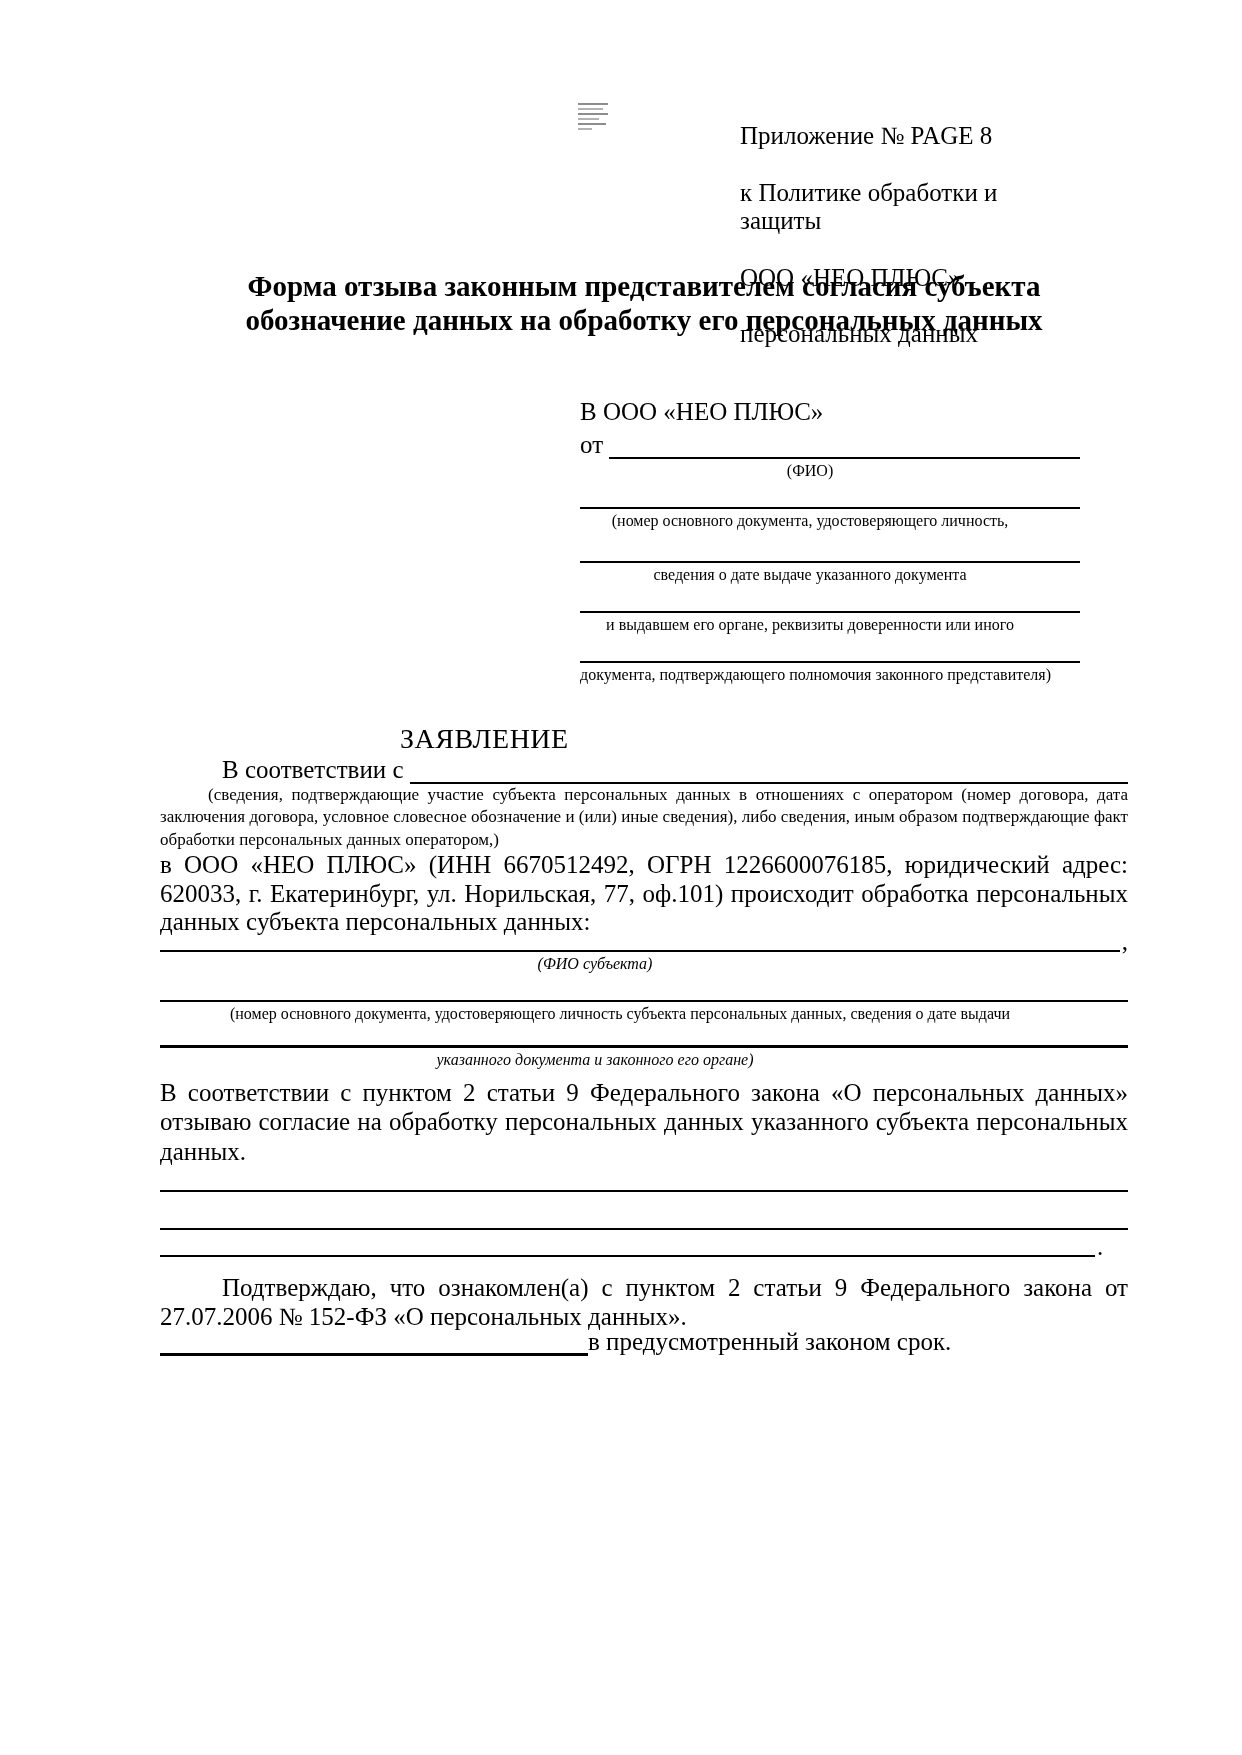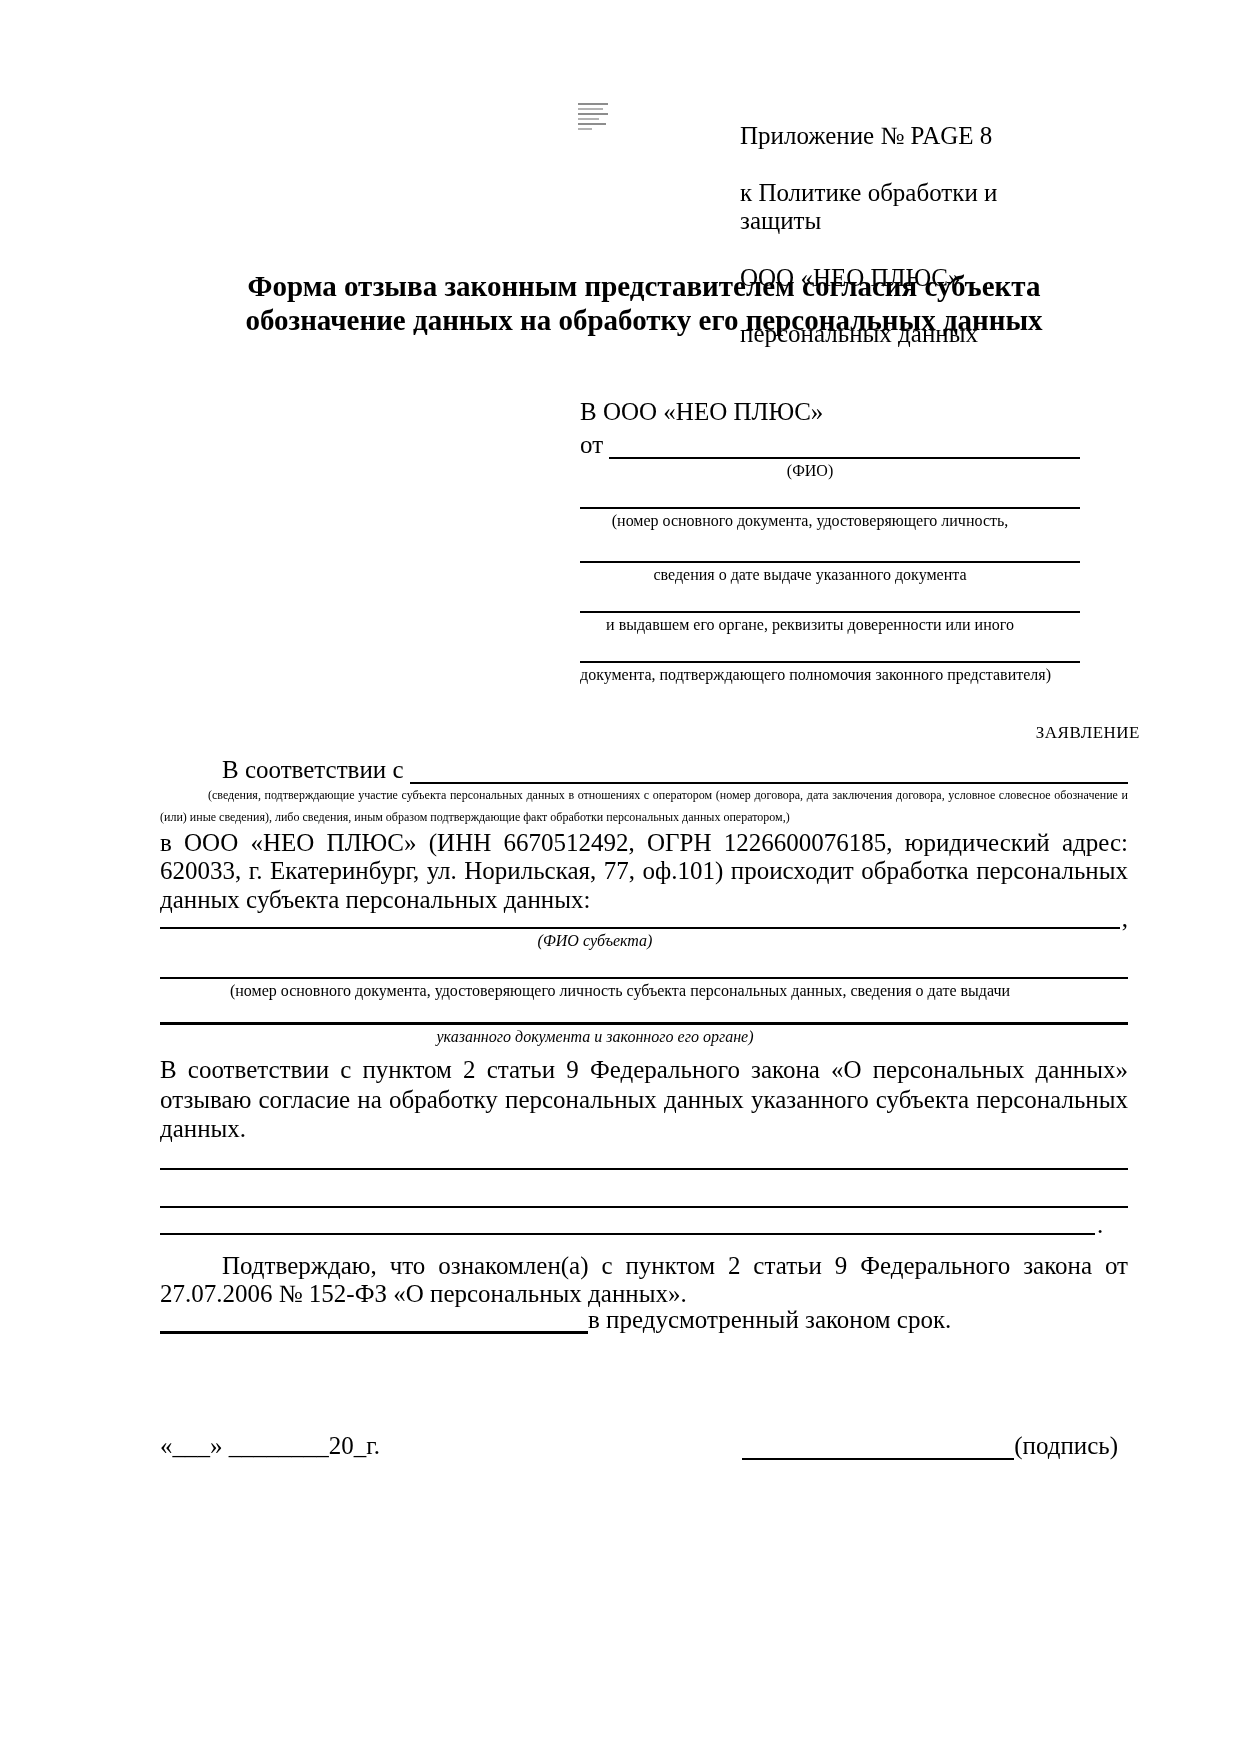--- a/index.html
+++ b/index.html
@@ -24,27 +24,27 @@
   .addr-from{display:flex; align-items:flex-end; margin-top:7px; height:26px; font-size:25px;}
   .addr-from .lbl{white-space:pre;}
   .blank{border-bottom:2px solid #000;}
   .grow{flex:1;}
   .acap{font-size:16px; line-height:20px; margin-top:2px; width:460px;
     text-align:center; white-space:nowrap;}
   .abl{border-bottom:2px solid #000;}
   .h26{height:26px;} .h30{height:30px;}
   
   .stmt-head{position:absolute; left:400px; top:723px; width:740px;
-    text-align:right; font-size:17px; letter-spacing:.5px;}
+    text-align:left; font-size:28px; letter-spacing:.5px;}
   
   .stmt{position:absolute; left:160px; top:758px; width:968px; font-size:25px;}
   .row{display:flex; align-items:flex-end;}
   .accord{height:26px;}
   .accord .lbl{padding-left:62px; white-space:pre;}
-  .fine{font-size:12px; line-height:22.4px; text-align:justify; text-indent:48px;}
+  .fine{font-size:17px; line-height:22.4px; text-align:justify; text-indent:48px;}
   .para{line-height:28.5px; text-align:justify;}
   .wd{margin-top:8px; line-height:29.5px;}
   .cap{font-size:16px; line-height:20px; margin-top:2px; text-align:center; white-space:nowrap;}
   .w870{width:870px;font-style:italic;} .w920{width:920px;}
   .comma,.period{line-height:20px; padding-left:2px;}
   .indent{text-indent:62px;}
   .confirm{margin-top:17px;}
   .resp1{line-height:28.5px;}
   
   .sig{position:absolute; left:160px; top:1432px; width:958px; display:flex;
@@ -134,21 +134,14 @@
 
     <div class="para indent confirm">Подтверждаю, что ознакомлен(а) с пунктом 2 статьи 9 Федерального закона от 27.07.2006 № 152-ФЗ «О персональных данных».</div>
 
     <div class="row" style="height:24px; margin-top:1px">
       <span class="blank th" style="flex:0 0 428px"></span>
       <span>в предусмотренный законом срок.</span>
     </div>
 
   </div>
 
-  <div class="sig">
-    <span>«___» ________20_г.</span>
-    <span class="sig-right">
-      <span class="sig-blank"></span>
-      <span>(подпись)</span>
-    </span>
-  </div>
 
 </div>
 
 </body></html>

